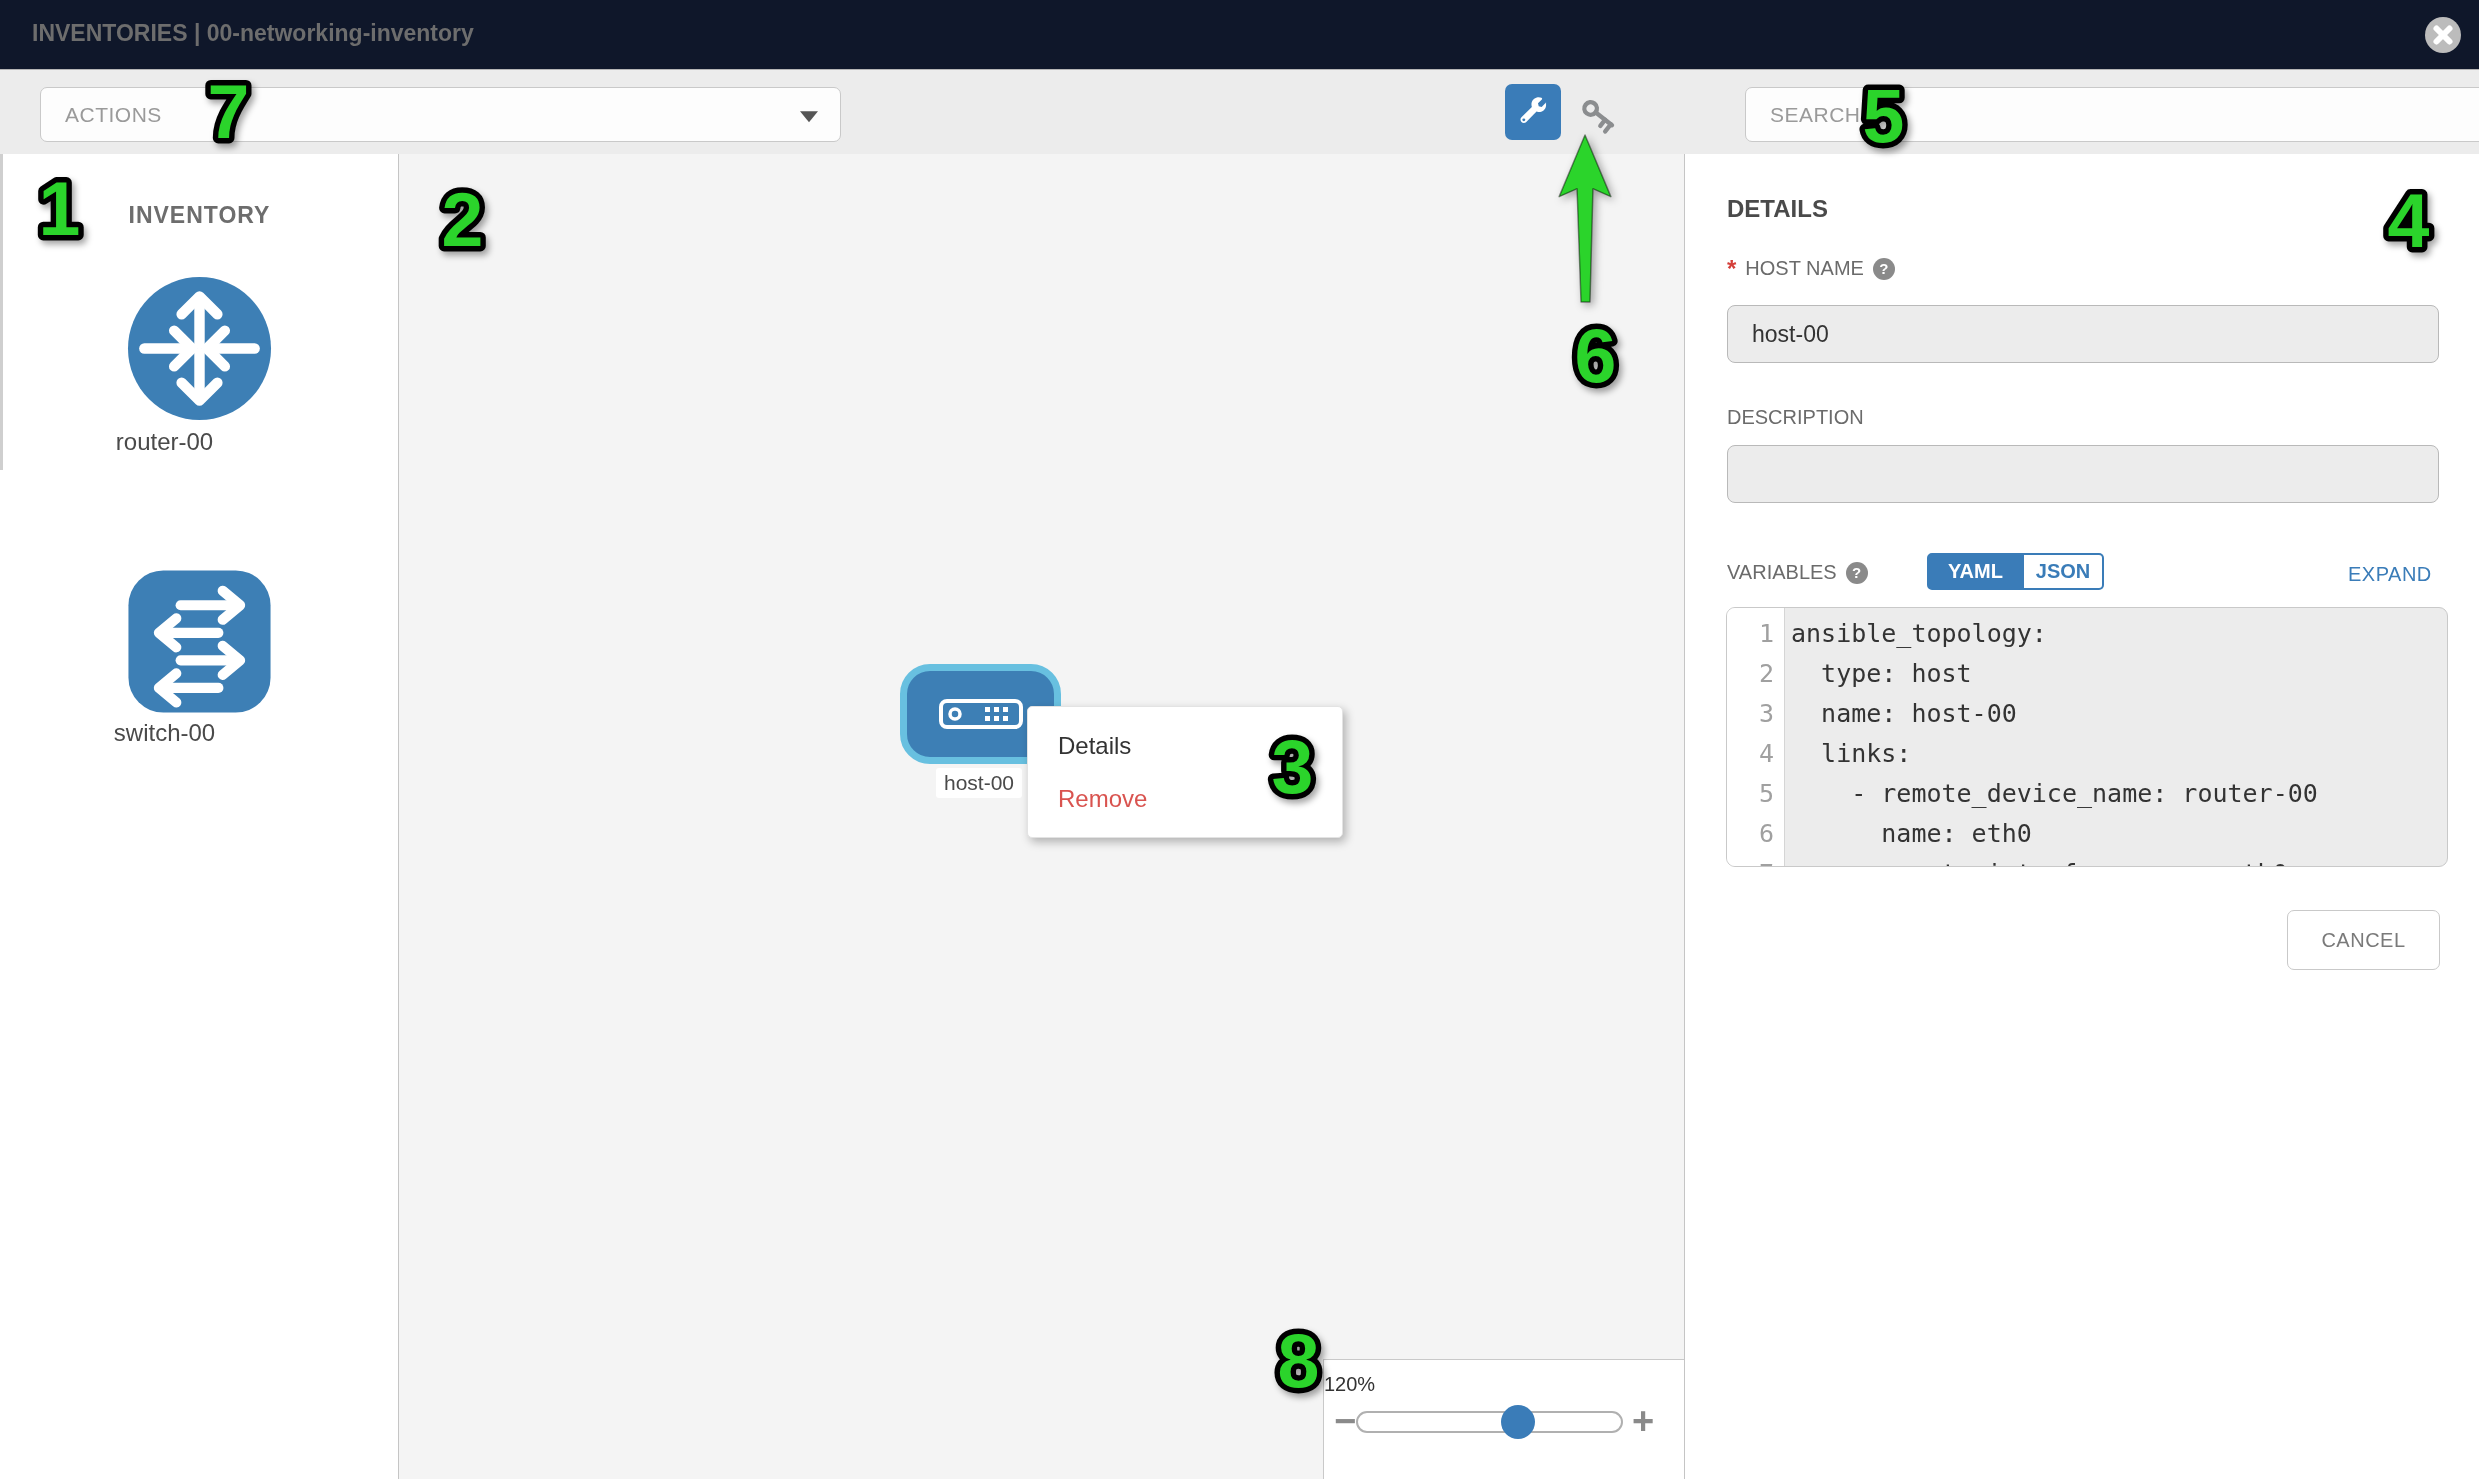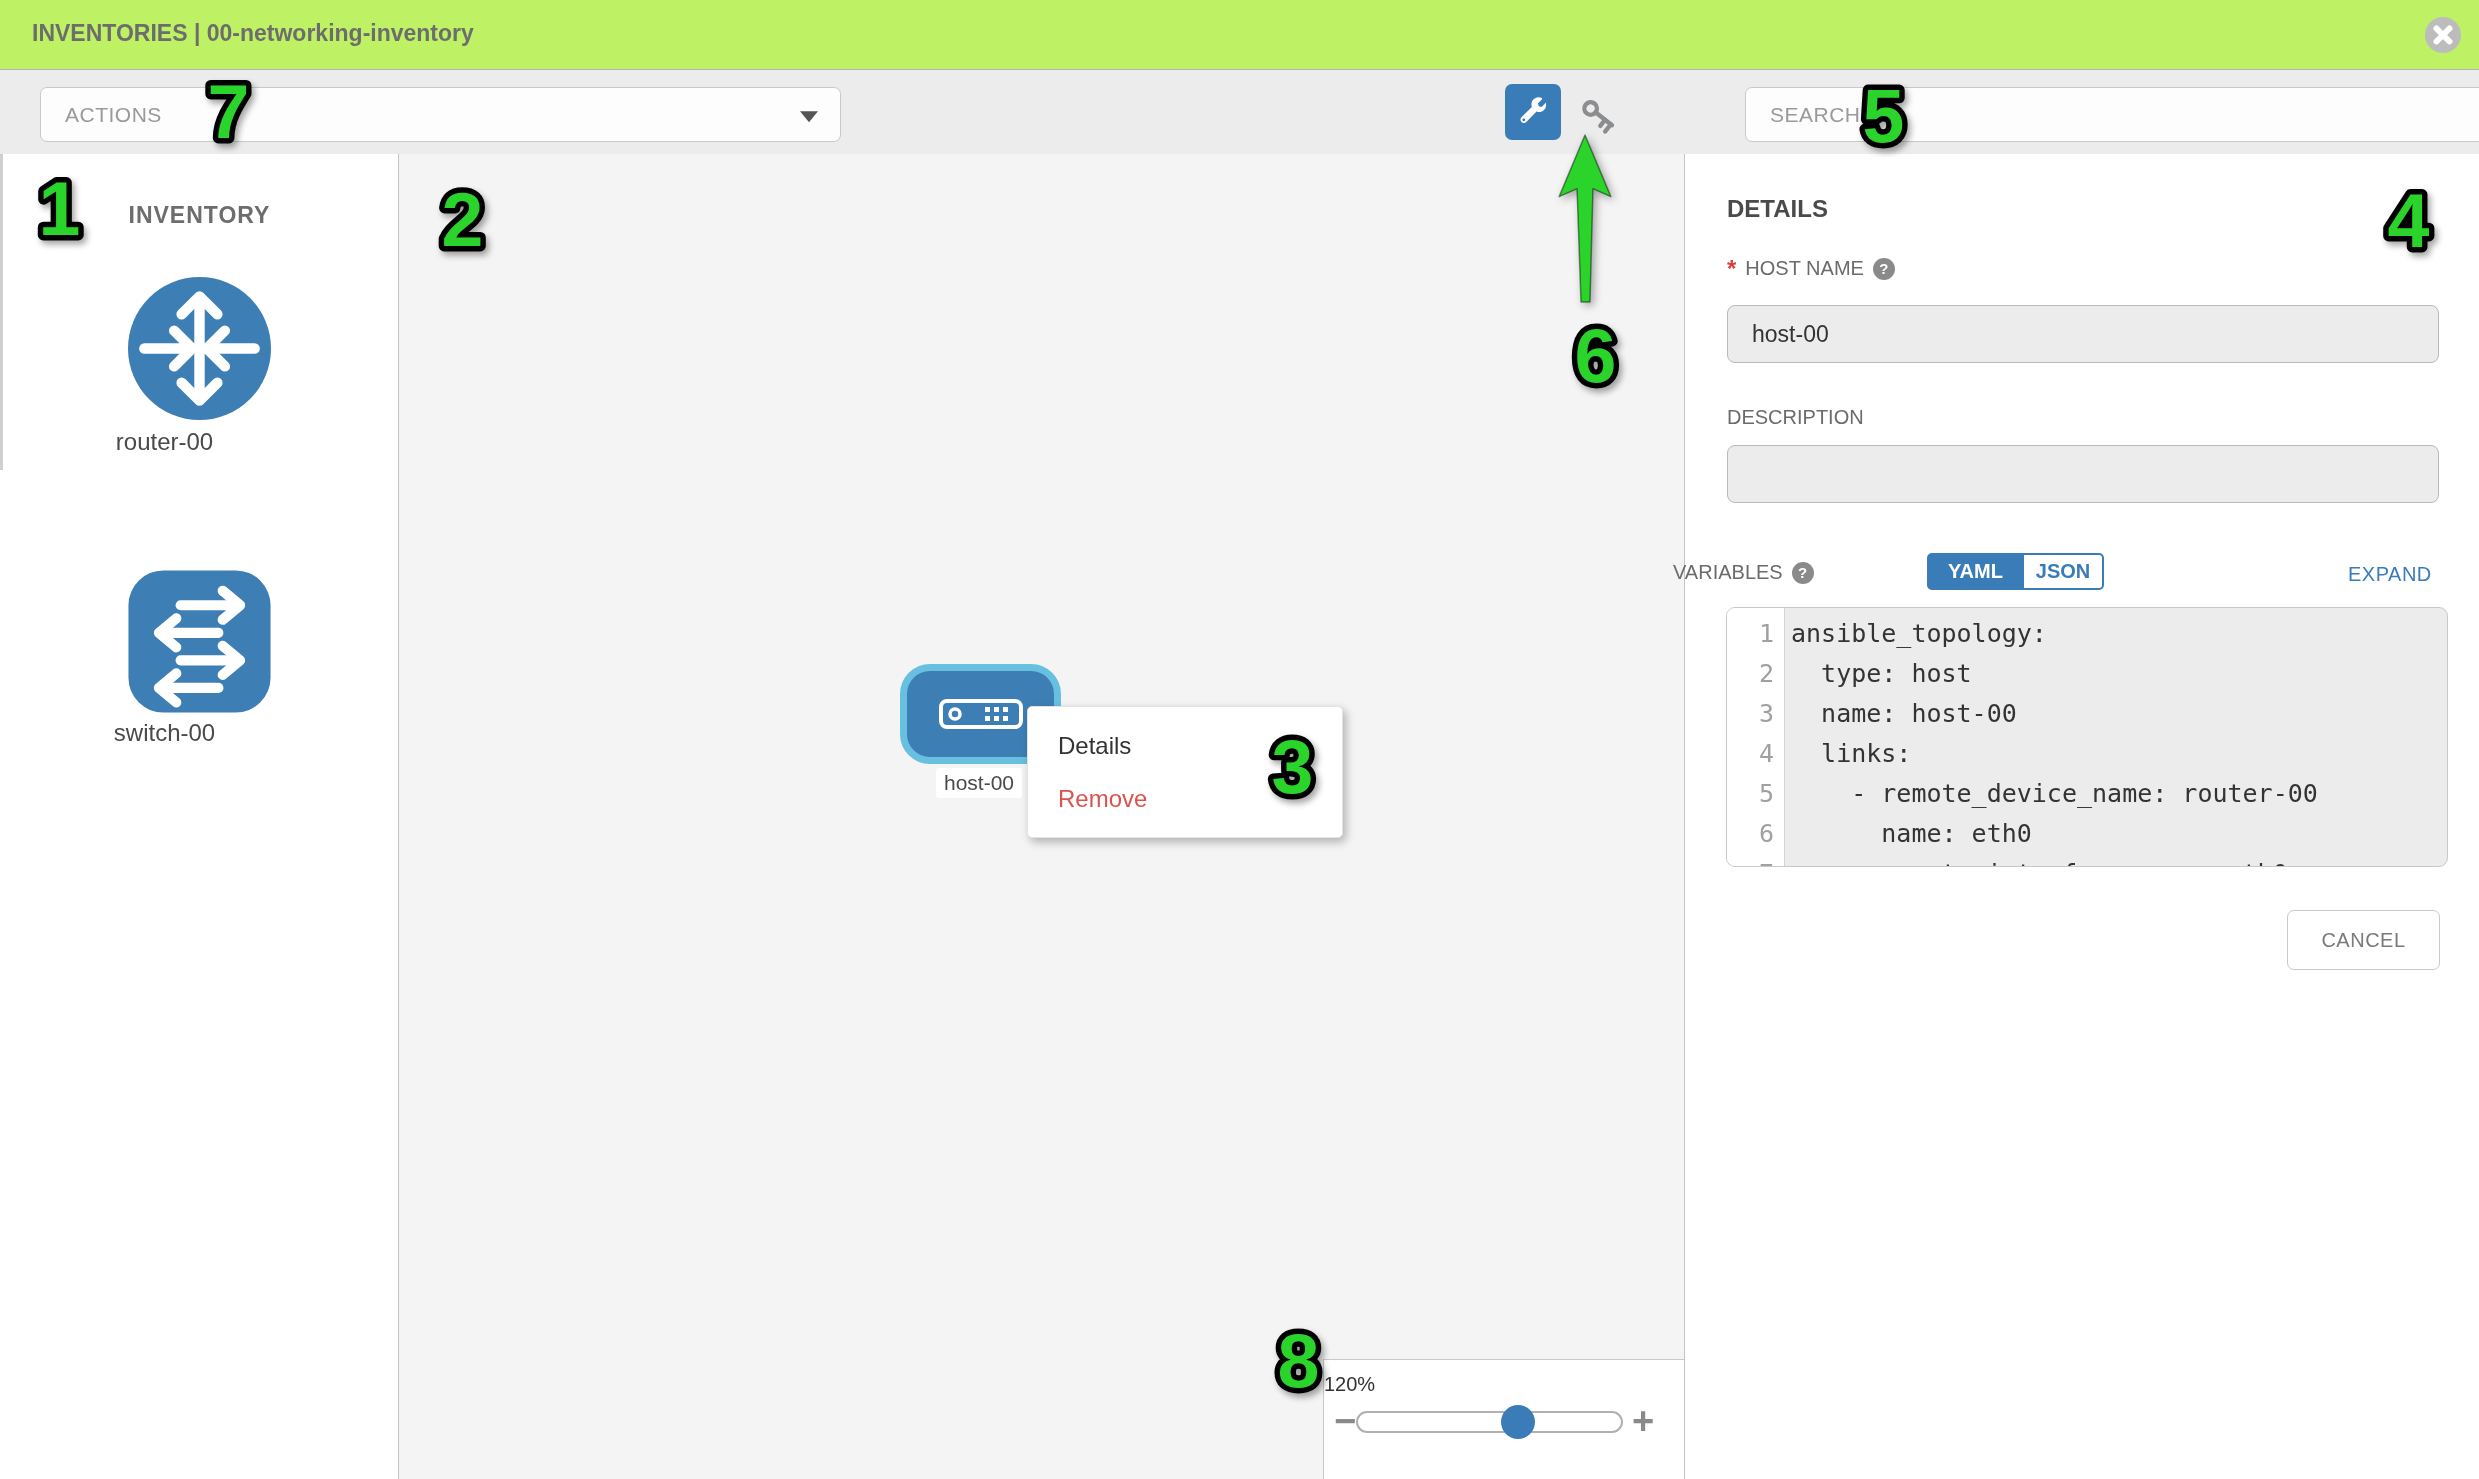--- a/index.html
+++ b/index.html
@@ -10,21 +10,21 @@
     --annotation-green:#2bd42b;
     --required-red:#d43f3a;
     --label-gray:#6b6b6b;
     --border-gray:#c9c9c9;
   }
   *{box-sizing:border-box;margin:0;padding:0}
   html,body{width:2480px;height:1480px;overflow:hidden}
   body{position:relative;background:#fff;font-family:"Liberation Sans",sans-serif;color:#4a4a4a}
 
   
-  .app-header{position:absolute;left:0;top:0;width:2480px;height:73px;background:#bef264}
+  .app-header{position:absolute;left:0;top:0;width:2480px;height:73px;background:#0f172a}
   .app-title{position:absolute;left:32px;top:20px;font-size:23px;font-weight:bold;color:#6d6d6d}
   .close-btn{position:absolute;right:18px;top:16px;width:38px;height:38px;cursor:pointer}
 
   
   .toolbar{position:absolute;left:0;top:69px;width:2480px;height:86px;background:#ececec;
            border-top:1px solid #b5b5b5;border-bottom:1px solid #c3c3c3}
   .select-box{position:absolute;height:55px;background:#fdfdfd;border:1px solid var(--border-gray);
               border-radius:7px;display:flex;align-items:center;padding:16px 24px;
               font-size:21px;color:#9a9a9a;letter-spacing:0.5px}
   .actions-select{left:40px;top:17px;width:801px}
@@ -77,21 +77,21 @@
   .zoom-track{position:absolute;left:32px;top:51px;width:267px;height:22px;background:#fff;
               border:2px solid #b0b0b0;border-radius:12px;cursor:pointer}
   .zoom-handle{position:absolute;left:143px;top:-8px;width:34px;height:34px;border-radius:50%;
                background:var(--accent-blue);cursor:grab}
 
   
   .details-title{position:absolute;left:1727px;top:195px;font-size:24px;font-weight:bold;color:#4a4a4a}
   .field-label-row{position:absolute;display:flex;align-items:center;gap:9px;font-size:20px;color:var(--label-gray)}
   .hostname-row{left:1727px;top:257px}
   .desc-row{left:1727px;top:406px}
-  .vars-row{left:1673px;top:561px}
+  .vars-row{left:1727px;top:561px}
   .required-star{color:var(--required-red);font-size:24px;font-weight:bold;line-height:20px}
   .help-icon{width:22px;height:22px;border-radius:50%;background:#8a8a8a;color:#fff;
              display:inline-flex;align-items:center;justify-content:center;
              font-size:15px;font-weight:bold;cursor:pointer}
   .text-input{position:absolute;background:#ececec;border:1px solid #b9b9b9;border-radius:8px;
               display:flex;align-items:center;padding-left:24px;font-size:23px;color:#333}
   .input-host{left:1727px;top:305px;width:712px;height:58px}
   .input-desc{left:1727px;top:445px;width:712px;height:58px}
 
   .toggle-group{position:absolute;left:1927px;top:553px;display:flex;cursor:pointer}

